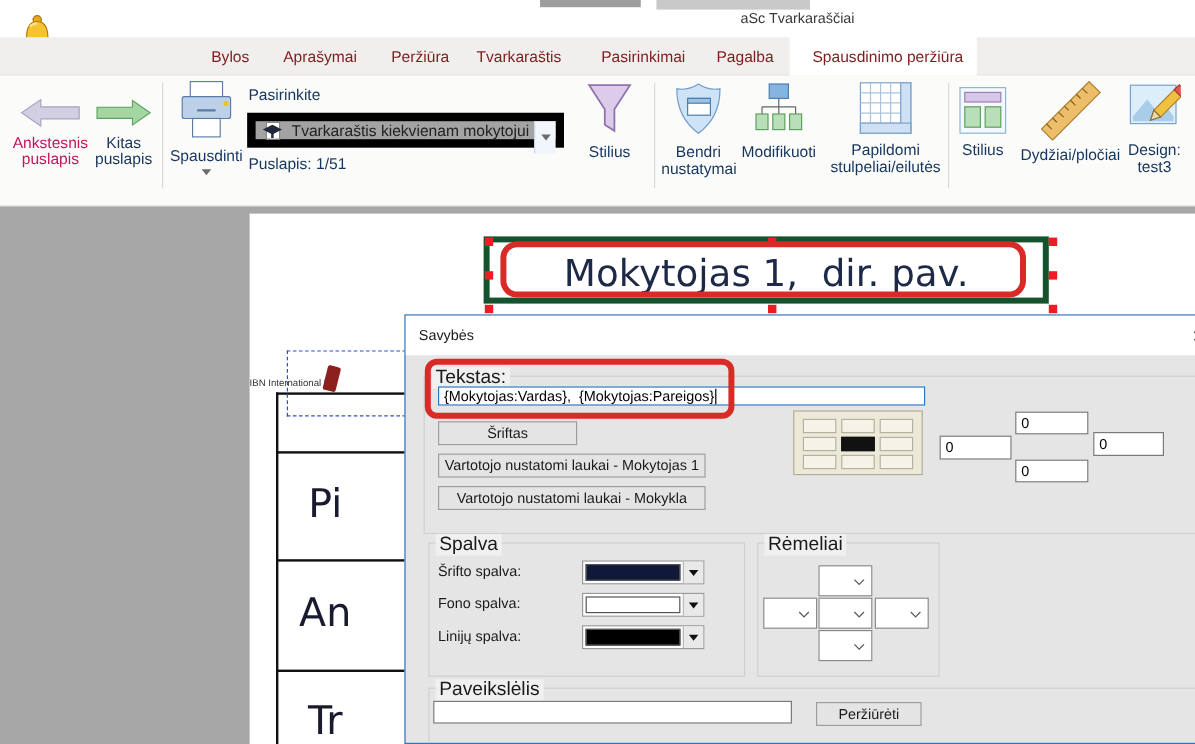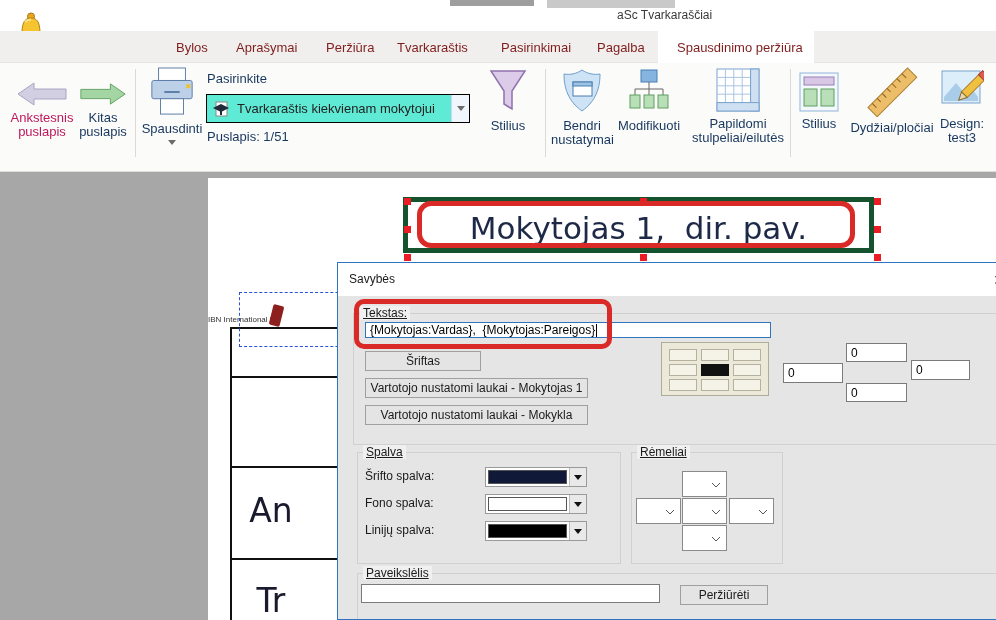--- a/index.html
+++ b/index.html
@@ -18,21 +18,21 @@
   .tab-active-bg { position:absolute; left:658px; top:0; width:156px; height:32px; background:#ffffff; }
   .tab { position:absolute; top:9px; font-size:13px; color:#7f1d1d; white-space:nowrap; cursor:default; }
   .tab.bold { font-weight:bold; color:#14305c; }
 
   
   .ribbon { position:absolute; left:0; top:63px; width:996px; height:109px; background:#fbfbfa; border-bottom:1px solid #dedede; }
   .rlabel { font-size:13px; color:#17365d; text-align:center; line-height:14px; white-space:nowrap; }
   .rlabel.disabled { color:#be185d; }
   .rsep { position:absolute; top:6px; width:1px; height:88px; background:#dcdad7; }
   .rbtn { position:absolute; text-align:center; cursor:default; }
-  .combo { position:absolute; left:206px; top:31px; width:264px; height:29px; background:#5eead4; border:1px solid #000000; display:flex; align-items:center; }
+  .combo { position:absolute; left:206px; top:31px; width:264px; height:29px; background:#a3a3a3; border:7px solid #000000; display:flex; align-items:center; }
   .combo .ctext { font-size:13px; color:#222; margin-left:7px; white-space:nowrap; }
   .combo .carrow { position:absolute; right:0; top:0; width:18px; height:27px; background:#f0f6fb; border-left:1px solid #c4daee; display:flex; align-items:center; justify-content:center; }
   .tri-down { width:0; height:0; border-left:4px solid transparent; border-right:4px solid transparent; border-top:5px solid #6b6b6b; }
 
   
   .canvas { position:absolute; left:0; top:172px; width:996px; height:448px; background:#a7a7a7; }
   .page { position:absolute; left:208px; top:6px; width:788px; height:442px; background:#ffffff; }
   .tline { position:absolute; background:#111; }
   .daycell { position:absolute; left:24px; width:78px; text-align:center; font-family:"DejaVu Sans", sans-serif; font-size:33px; color:#1a1a2e; }
   .corner-label { position:absolute; left:0px; top:137px; font-size:8px; color:#333; white-space:nowrap; }
@@ -42,21 +42,21 @@
   .handle { position:absolute; width:7px; height:7px; background:#ec1c24; }
   .sel-text { position:absolute; left:0; top:8px; width:100%; text-align:center; font-family:"DejaVu Sans", sans-serif; font-size:31px; color:#1d2947; white-space:pre; }
   .annot1 { position:absolute; left:209px; top:23px; width:438px; height:47px; border:5px solid #da2a28; border-radius:14px; }
 
   
   .dialog { position:absolute; left:337px; top:262px; width:678px; height:358px; background:#e5e5e5; border:1px solid #2f74c0; overflow:hidden; z-index:10; }
   .dlg-titlebar { position:absolute; left:0; top:0; width:100%; height:33px; background:#ffffff; }
   .dlg-title { position:absolute; left:11px; top:9px; font-size:12px; color:#1a1a1a; }
   .dlg-close { position:absolute; left:648px; top:5px; width:26px; height:24px; font-size:14px; color:#222; text-align:center; line-height:24px; cursor:default; }
   .groupbox { position:absolute; border:1px solid #d2d0cd; }
-  .grouplabel { position:absolute; font-size:12px; color:#1a1a1a; background:#f0f0f0; padding:0 3px; white-space:nowrap;text-decoration:underline; }
+  .grouplabel { position:absolute; font-size:16px; color:#1a1a1a; background:#f0f0f0; padding:0 3px; white-space:nowrap; }
   .txt-input { position:absolute; background:#fff; border:1px solid #2f74c0; font-size:12px; color:#000; display:flex; align-items:center; padding-left:4px; white-space:pre; }
   .caret { display:inline-block; width:1px; height:13px; background:#000; margin-left:1px; }
   .btn { position:absolute; background:#e4e4e4; border:1px solid #9f9f9f; font-size:12px; color:#1a1a1a; text-align:center; display:flex; align-items:center; justify-content:center; cursor:default; font-family:"Liberation Sans", sans-serif; }
   .annot2 { position:absolute; left:16px; top:36px; width:258px; height:50px; border:5px solid #da2a28; border-radius:10px; z-index:5; }
   .align-panel { position:absolute; left:323px; top:79px; width:108px; height:54px; background:#ece9d8; border:1px solid #b0ac9a; }
   .align-cell { position:absolute; width:28px; height:12px; background:#f5f2e7; border:1px solid #b5b1a0; }
   .align-cell.sel { background:#111; border-color:#111; }
   .num-input { position:absolute; background:#fff; border:1px solid #7a7a7a; font-size:12px; color:#000; padding:2px 0 0 4px; }
   .dlg-label { position:absolute; font-size:12px; color:#1a1a1a; white-space:nowrap; }
   .colorcombo { position:absolute; width:102px; height:20px; border:1px solid #9a9a9a; background:#fff; display:flex; }
@@ -222,20 +222,21 @@
   </div>
 
   <div class="canvas">
     <div class="page">
 
       <div class="tline" style="left:22px; top:149px; width:2px; height:293px;"></div>
       <div class="tline" style="left:22px; top:149px; width:132px; height:2px;"></div>
       <div class="tline" style="left:22px; top:198px; width:132px; height:2px;"></div>
       <div class="tline" style="left:22px; top:288px; width:132px; height:2px;"></div>
       <div class="tline" style="left:22px; top:380px; width:132px; height:2px;"></div>
+      <div class="daycell" style="top:222px;">Pi</div>
       <div class="daycell" style="top:403px;">Tr</div>
       <div class="daycell" style="top:313px;">An</div>
       <div class="corner-label">IBN International B</div>
       <div class="dashed-region"></div>
       <div class="red-frag"></div>
 
       <div class="selection">
         <div class="sel-text">Mokytojas 1,  dir. pav.</div>
         <div class="handle" style="left:-4px; top:-4px;"></div>
         <div class="handle" style="left:232px; top:-4px;"></div>

